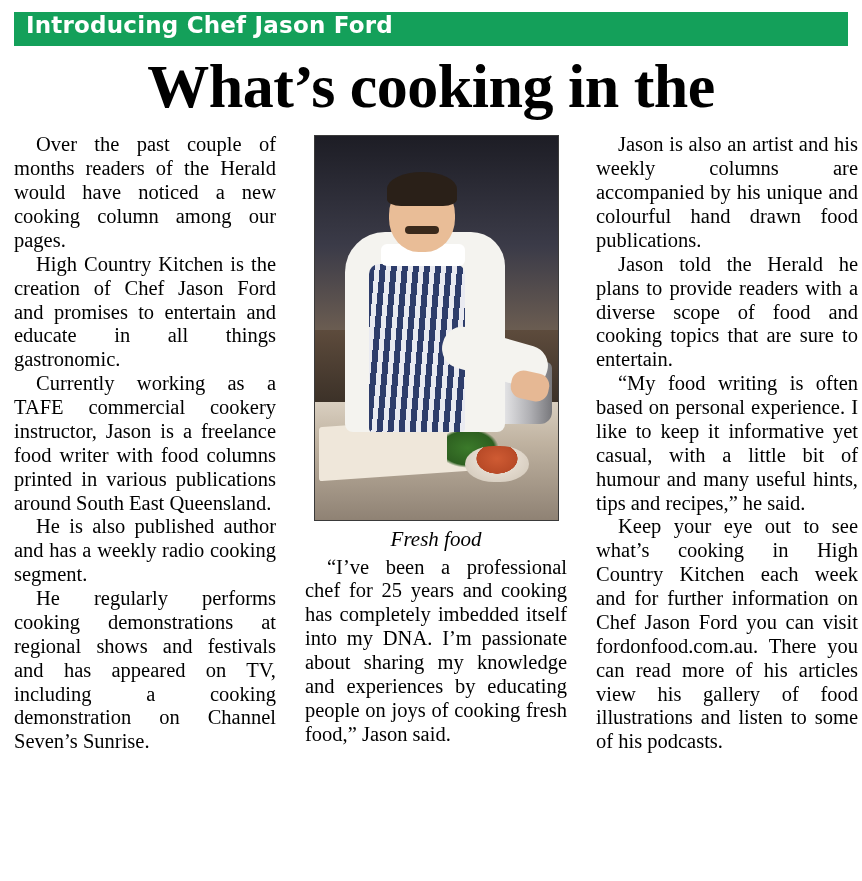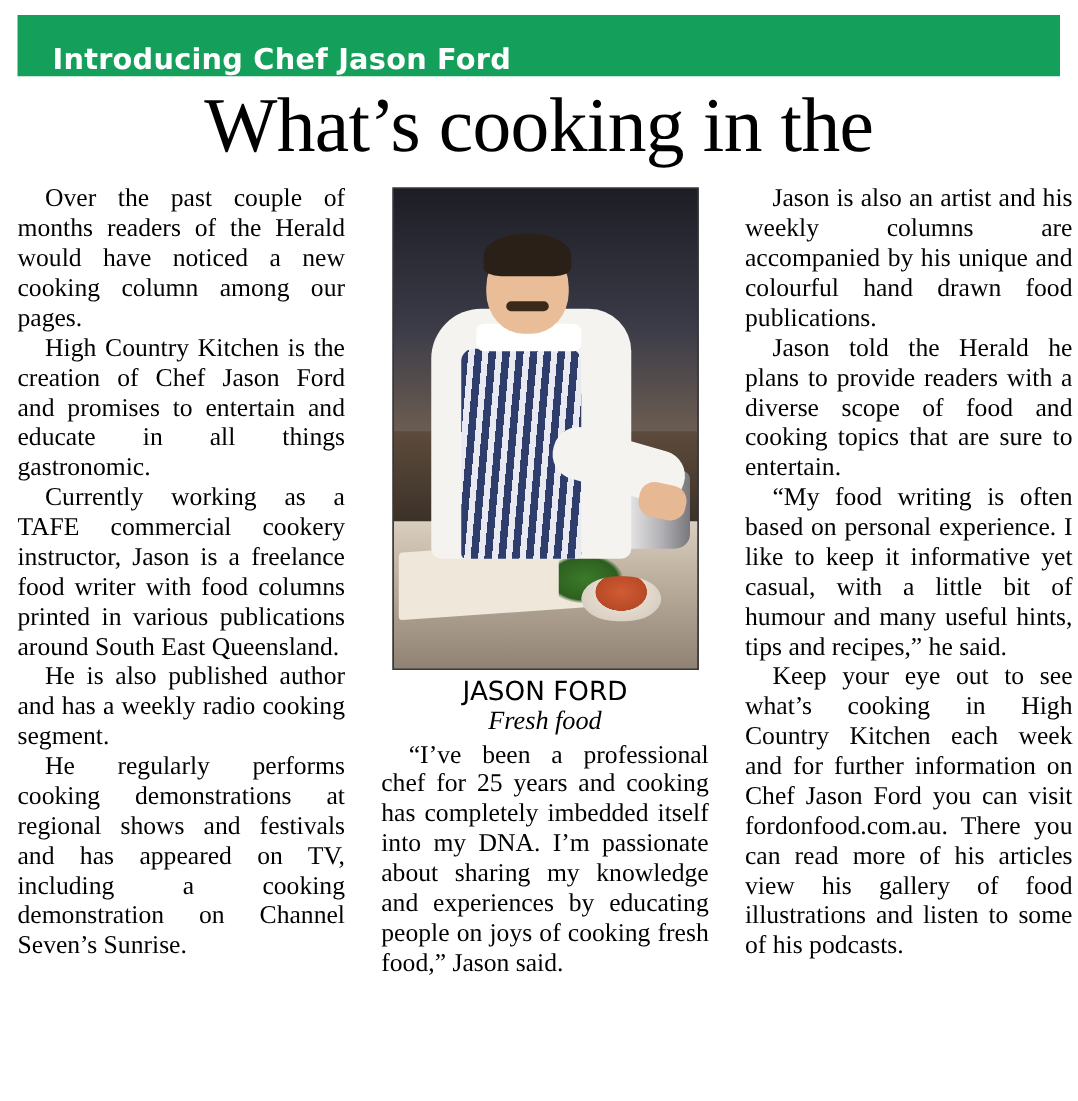--- a/index.html
+++ b/index.html
@@ -17,40 +17,40 @@
   .page {
     position: relative;
     width: 862px;
     height: 881px;
     box-sizing: border-box;
     padding: 0 14px;
   }
   
   .kicker-bar {
     margin-top: 12px;
-    height: 49px;
+    height: 34px;
     background: #14a05a;
     display: flex;
-    align-items: flex-end;
-    padding-left: 28px;
+    align-items: flex-start;
+    padding-left: 12px;
     box-sizing: border-box;
   }
   .kicker-text {
     color: #ffffff;
     font-family: "DejaVu Sans", sans-serif;
     font-weight: bold;
     font-size: 23px;
     letter-spacing: 0.2px;
     white-space: nowrap;
   }
   
   .headline {
     text-align: center;
     font-family: "Liberation Serif", serif;
-    font-weight: normal;
+    font-weight: bold;
     font-size: 62px;
     line-height: 0.99;
     letter-spacing: -0.5px;
     margin: 10px 0 0 0;
     padding: 0 10px;
   }
   .headline .line {
     display: block;
   }
   
@@ -275,21 +275,20 @@
         <div class="apron"></div>
         <div class="arm"></div>
         <div class="hand"></div>
         <div class="collar"></div>
         <div class="head"></div>
         <div class="hair"></div>
         <div class="mustache"></div>
       </div>
 
       <div class="caption">
-        <div class="caption-name">JASON FORD</div>
         <div class="caption-role">Fresh food</div>
       </div>
 
       <div class="center-body">
         <p>“I’ve been a professional chef for 25 years and cooking has completely imbedded itself into my DNA. I’m passionate about sharing my knowledge and experiences by educating people on joys of cooking fresh food,” Jason said.</p>
       </div>
     </div>
 
     <div class="col right">
       <p>Jason is also an artist and his weekly columns are accompanied by his unique and colourful hand drawn food publications.</p>

